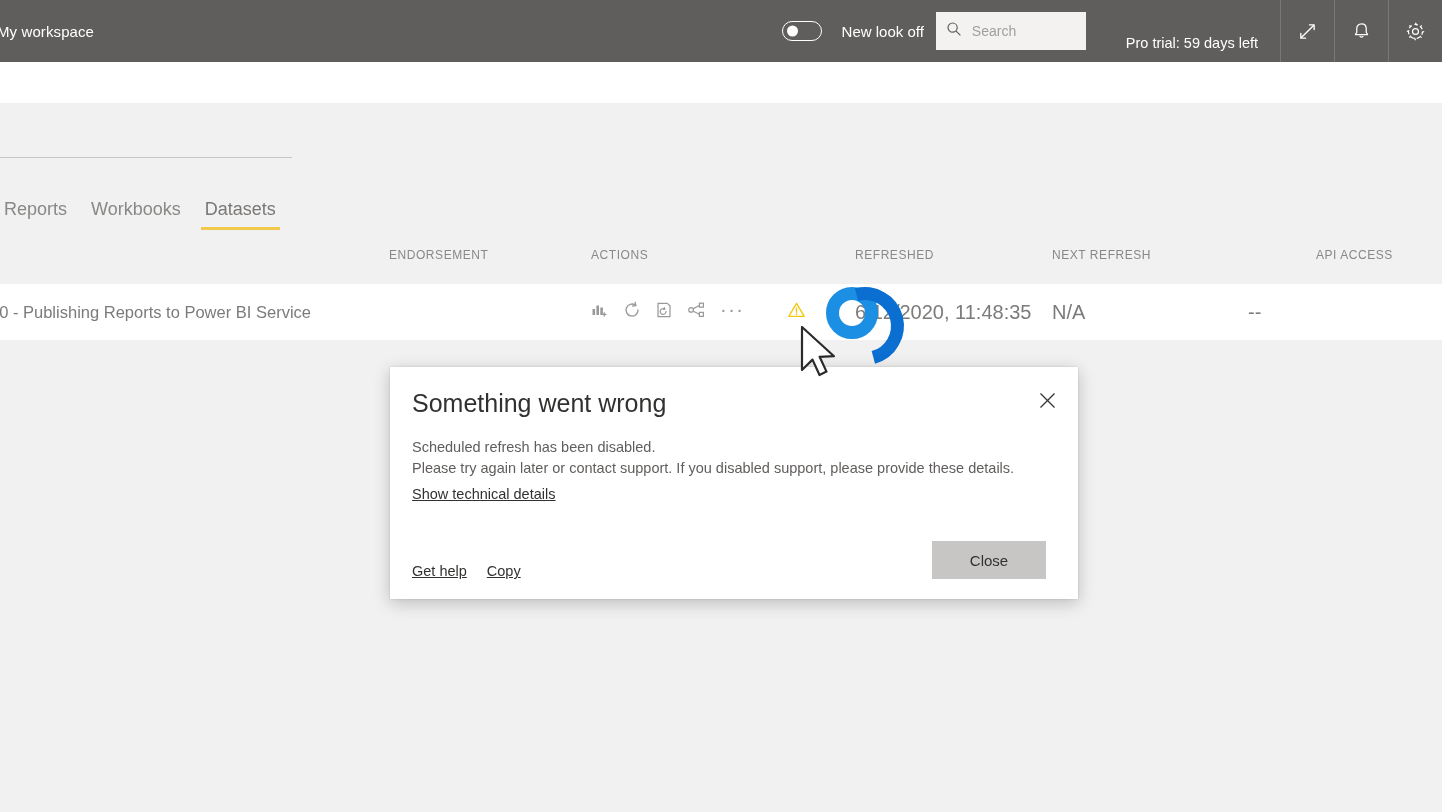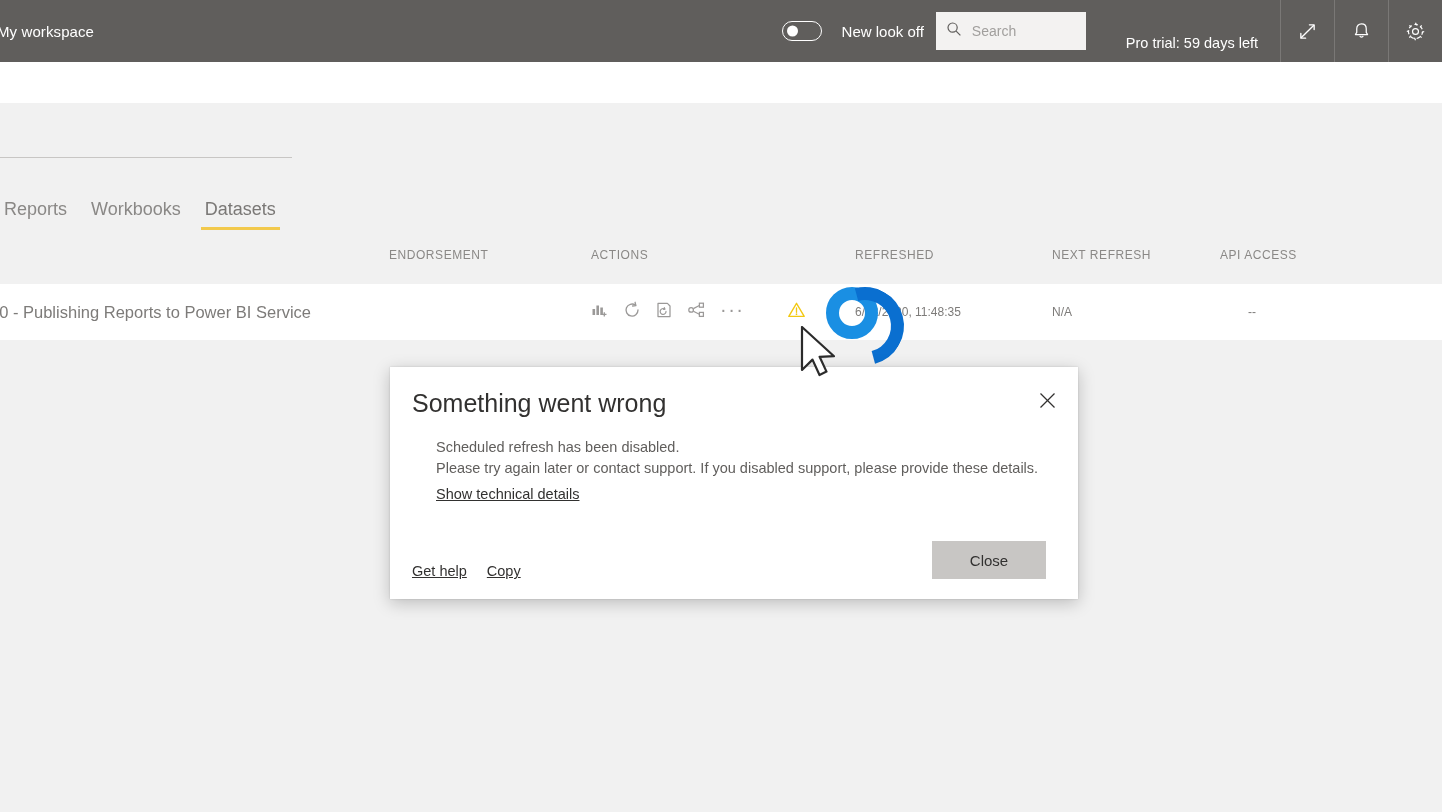--- a/index.html
+++ b/index.html
@@ -138,21 +138,21 @@
     white-space: nowrap;
     top: 0;
   }
   .row {
     position: absolute; left: 0; top: 284px;
     width: 1442px; height: 56px;
     background: #ffffff;
   }
   .row-cell {
     position: absolute;
-    font-size: 12px;
+    font-size: 20px;
     color: #7d7b79;
     top: 50%; transform: translateY(-50%);
     white-space: nowrap;
   }
   .ds-name {
     left: -10px;
     font-size: 16.5px;
     color: #7d7b79;
   }
   .actions-cell {
@@ -216,21 +216,20 @@
   .dlg-close {
     position: absolute; right: 14px; top: 16px;
     width: 34px; height: 34px;
     display: flex; align-items: center; justify-content: center;
     cursor: pointer;
     color: #323130;
   }
   .dlg-body {
     position: absolute; left: 22px; top: 70px;
     width: 648px;
-    margin-left: 24px;
   }
   .dlg-line {
     font-size: 14.5px; color: #605e5c;
     line-height: 21px;
   }
   .dlg-link {
     display: inline-block;
     margin-top: 7px;
     font-size: 14.5px;
     color: #323130;
@@ -335,21 +334,21 @@
     <div class="tab active">
       <span>Datasets</span>
     </div>
   </div>
 
   <div class="col-headers">
     <div class="col-h" style="left:389px;">ENDORSEMENT</div>
     <div class="col-h" style="left:591px;">ACTIONS</div>
     <div class="col-h" style="left:855px;">REFRESHED</div>
     <div class="col-h" style="left:1052px;">NEXT REFRESH</div>
-    <div class="col-h" style="left:1220px;">API ACCESS</div>
+    <div class="col-h" style="left:1316px;">API ACCESS</div>
   </div>
 
   <div class="row">
     <div class="row-cell ds-name">10 - Publishing Reports to Power BI Service</div>
 
     <div class="actions-cell">
       <span class="act-icon">
         <svg width="18" height="18" viewBox="0 0 18 18">
           <g fill="#9b9998">
             <rect x="1.5" y="8" width="2.6" height="6"></rect>

